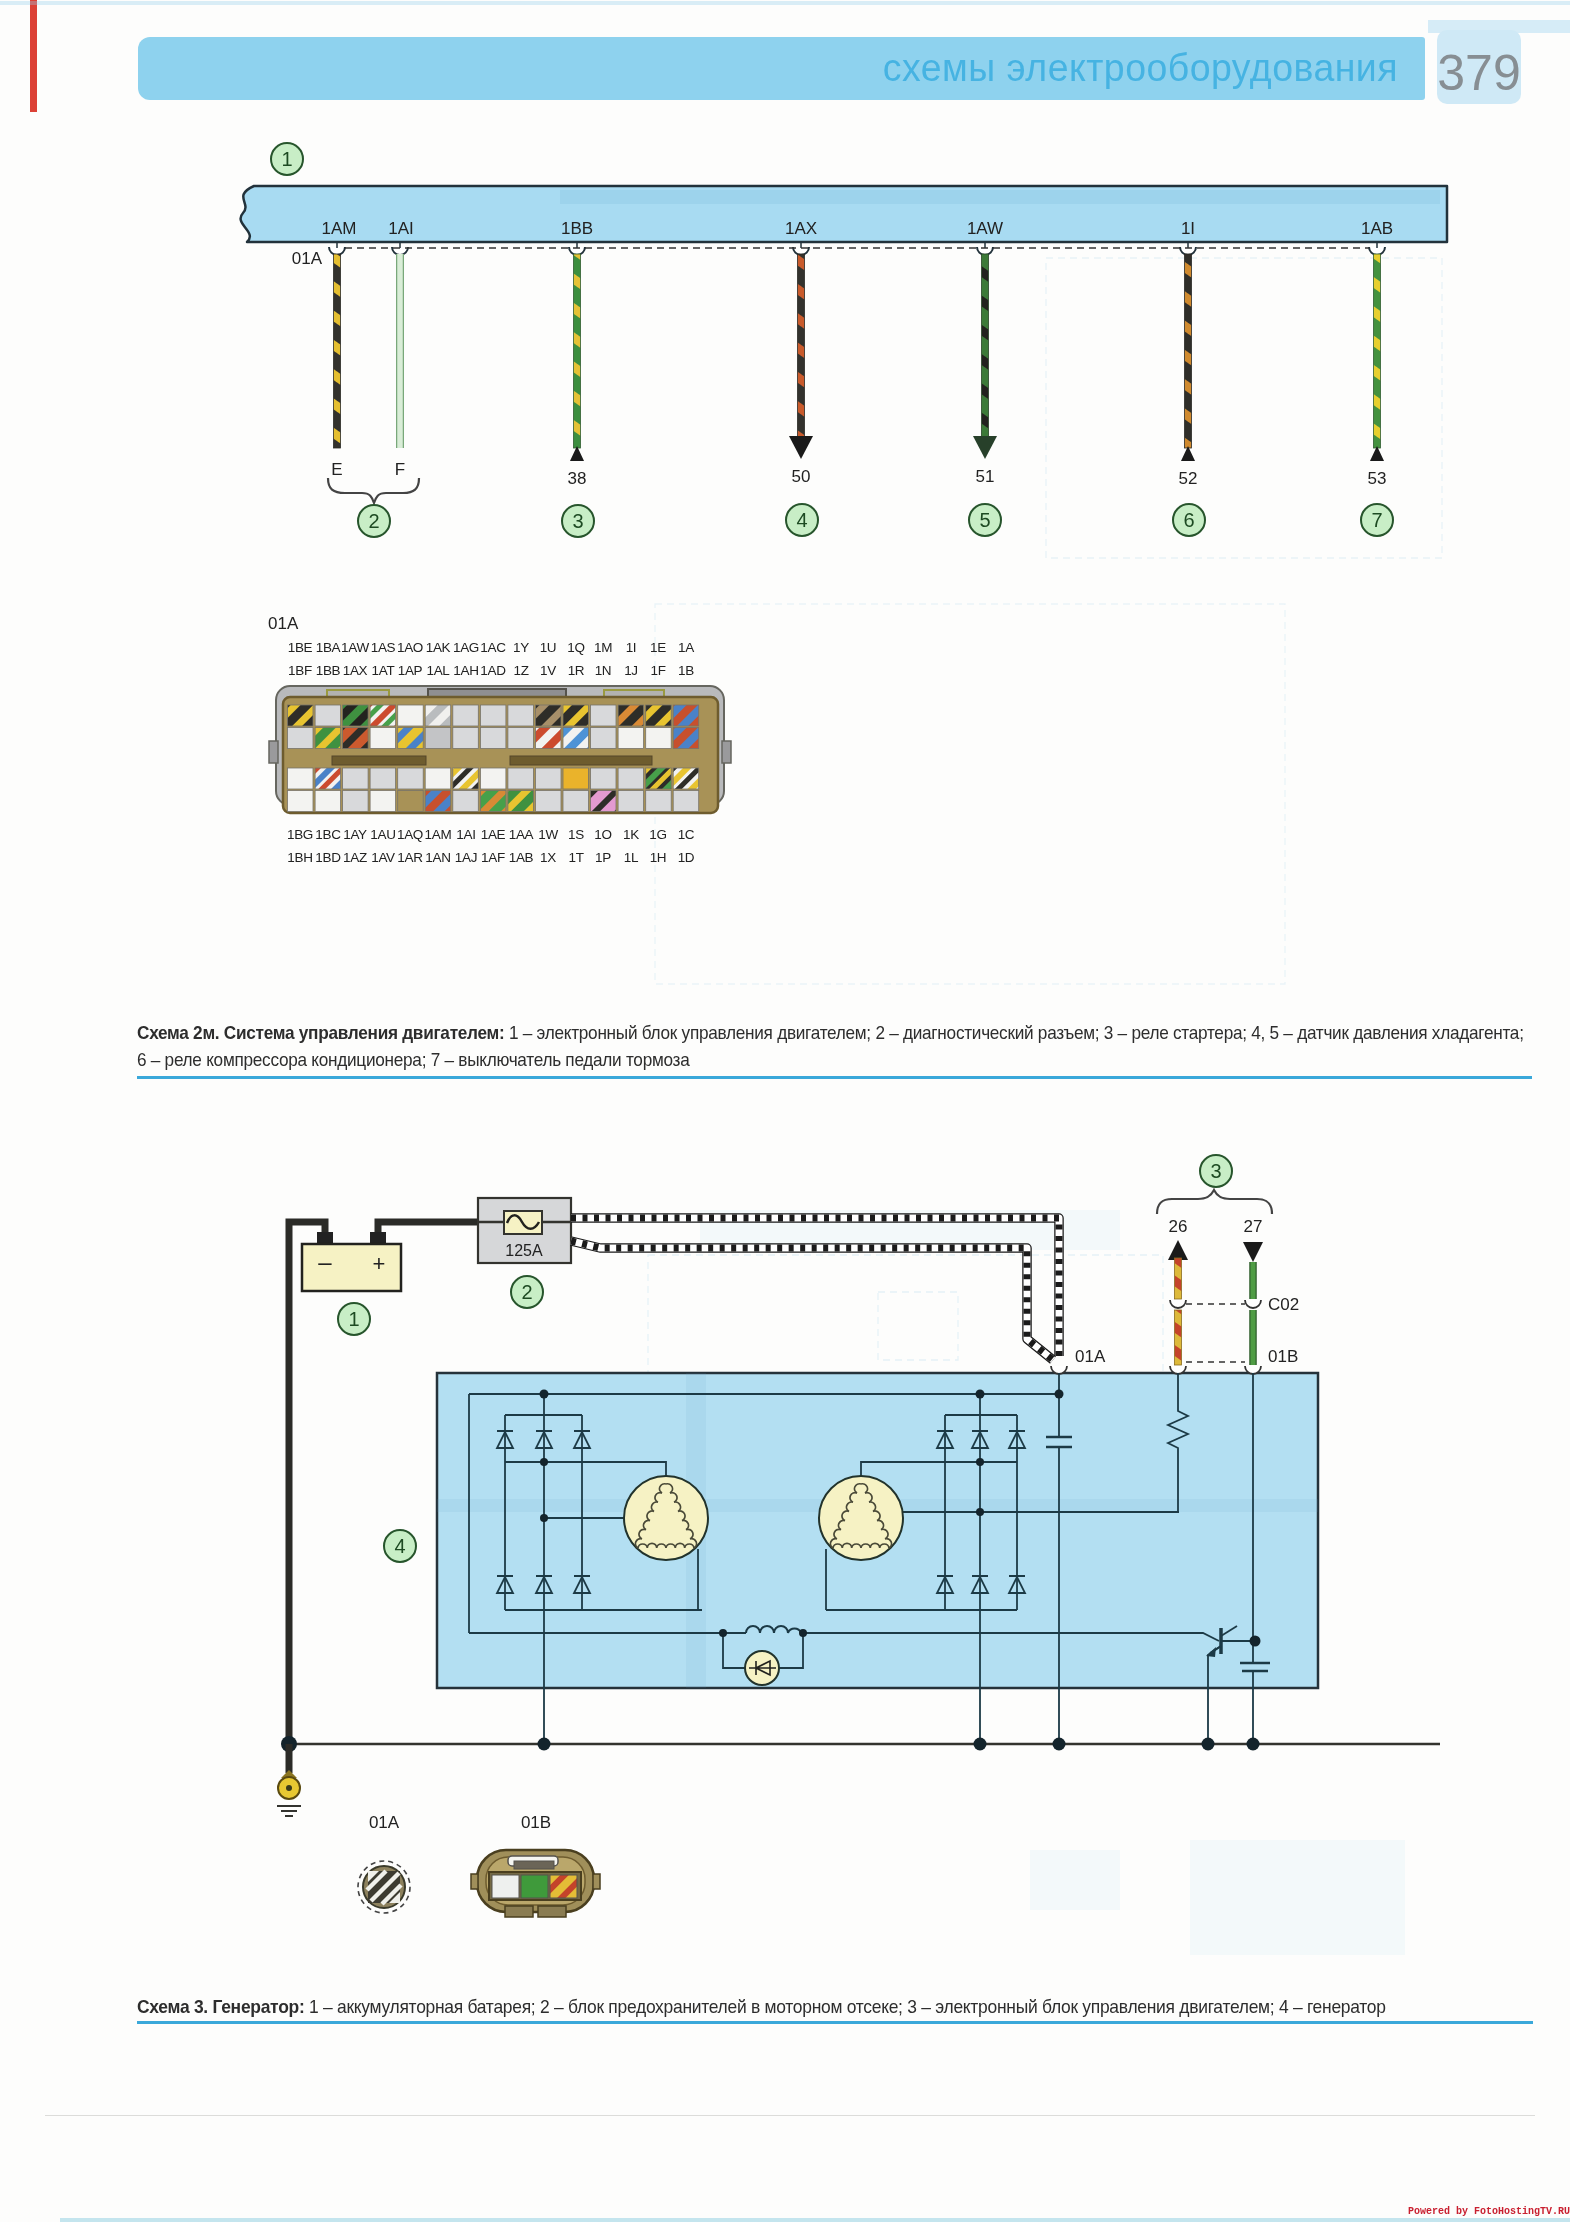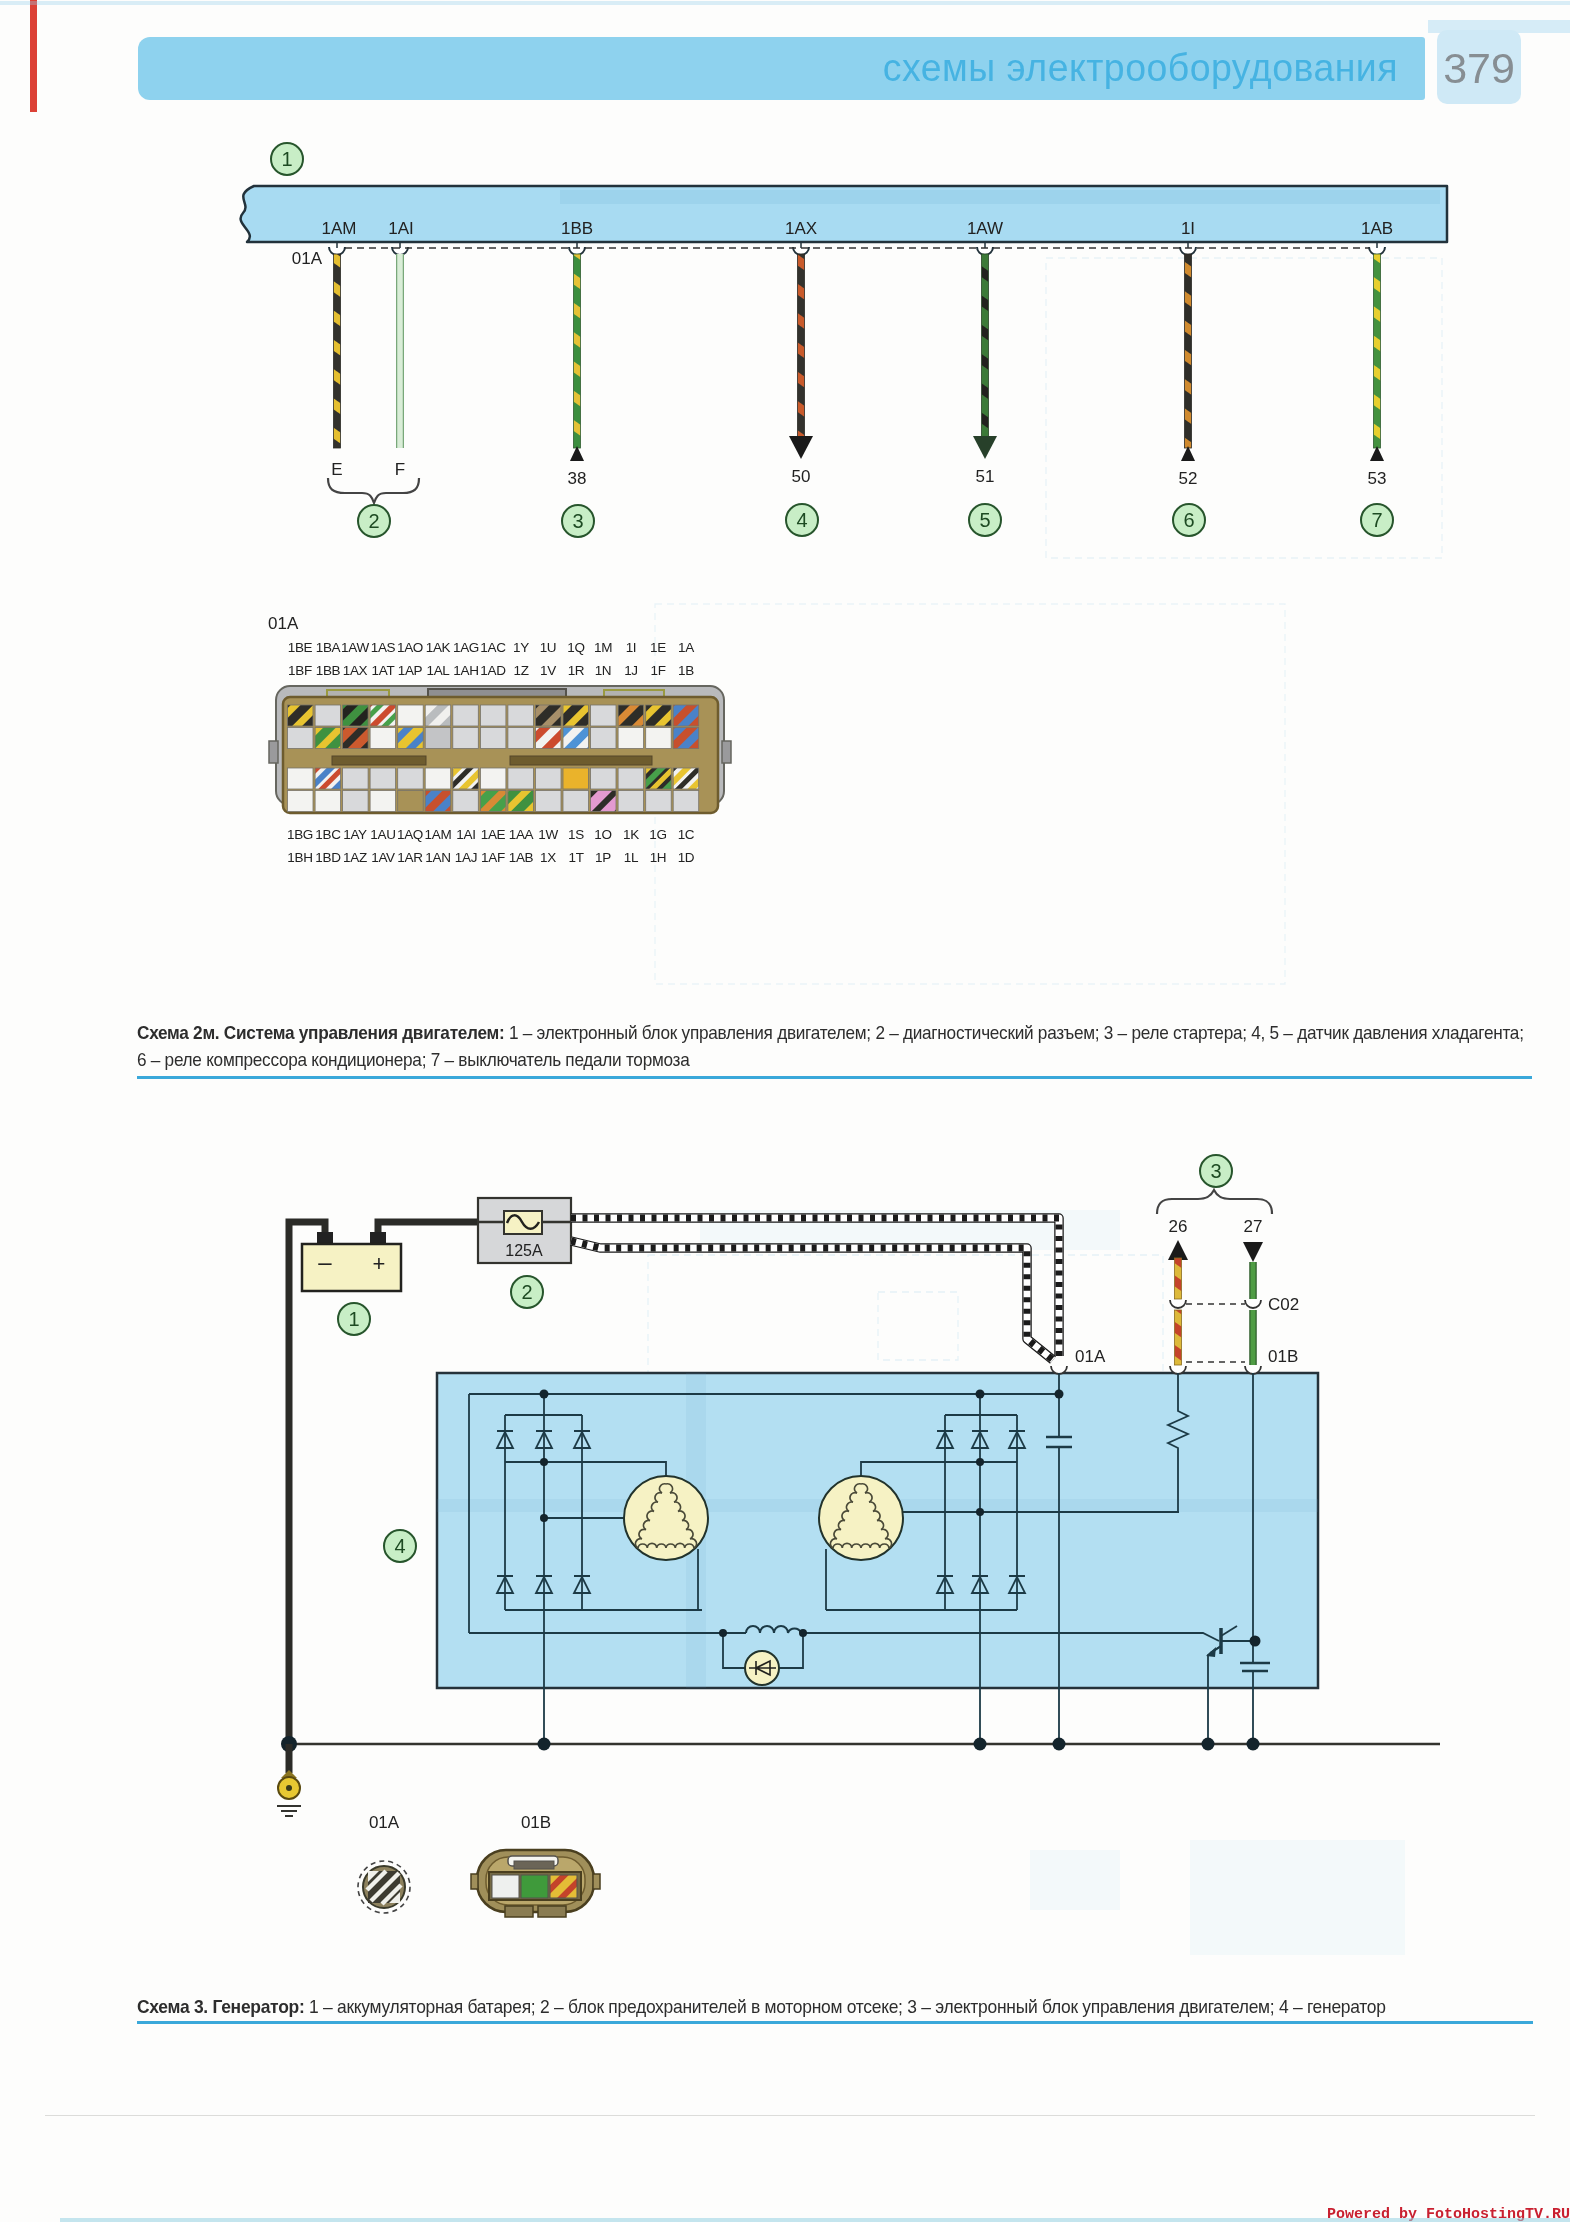--- a/index.html
+++ b/index.html
@@ -15,36 +15,36 @@
 <div class="abs" style="left:0;top:1px;width:1570px;height:4px;background:rgba(150,205,235,0.35);"></div>
 
 <div class="abs" style="left:1428px;top:20px;width:142px;height:13px;background:#cfe9f6;opacity:.85;"></div>
 
 <div class="abs" style="left:138px;top:37px;width:1287px;height:63px;background:#8ed2ee;border-radius:12px 3px 3px 12px;"></div>
 
 <div class="abs" style="left:138px;top:46px;width:1260px;height:50px;color:#46b3e2;font-size:39px;letter-spacing:.5px;text-align:right;transform:scaleX(0.96);transform-origin:100% 50%;">схемы электрооборудования</div>
 
 <div class="abs" style="left:1437px;top:30px;width:84px;height:74px;background:#cfe9f6;border-radius:10px;"></div>
 
-<div class="abs" style="left:1437px;top:44px;width:84px;height:50px;color:#878e93;font-size:43px;text-align:center;">379</div>
+<div class="abs" style="left:1437px;top:44px;width:84px;height:50px;color:#878e93;font-size:50px;text-align:center;">379</div>
 
 <div class="abs" style="left:137px;top:1019px;width:1540px;font-size:19px;line-height:27px;color:#2d2d2d;letter-spacing:-0.3px;transform:scaleX(0.905);transform-origin:0 0;">
 <div style="white-space:nowrap;"><b>Схема 2м. Система управления двигателем:</b> 1 – электронный блок управления двигателем; 2 – диагностический разъем; 3 – реле стартера; 4, 5 – датчик давления хладагента;</div>
 <div style="white-space:nowrap;">6 – реле компрессора кондиционера; 7 – выключатель педали тормоза</div>
 </div>
 
 <div class="abs" style="left:137px;top:1076px;width:1395px;height:3px;background:#3aa8da;"></div>
 
 <div class="abs" style="left:137px;top:1993px;width:1540px;font-size:19px;line-height:27px;color:#2d2d2d;letter-spacing:-0.3px;white-space:nowrap;transform:scaleX(0.918);transform-origin:0 0;"><b>Схема 3. Генератор:</b> 1 – аккумуляторная батарея; 2 – блок предохранителей в моторном отсеке; 3 – электронный блок управления двигателем; 4 – генератор</div>
 
 <div class="abs" style="left:137px;top:2021px;width:1396px;height:3px;background:#3aa8da;"></div>
 
 <div class="abs" style="left:45px;top:2115px;width:1490px;height:1px;background:#dcdcda;"></div>
 
-<div class="abs" style="right:0px;top:2206px;color:#c92030;font-family:'Liberation Mono',monospace;font-weight:bold;font-size:15px;">Powered by FotoHostingTV.RU</div>
+<div class="abs" style="right:0px;top:2206px;color:#c92030;font-family:'Liberation Mono',monospace;font-weight:bold;font-size:10px;">Powered by FotoHostingTV.RU</div>
 
 <div class="abs" style="left:60px;top:2218px;width:1510px;height:4px;background:rgba(150,210,225,0.55);"></div>
 
 <svg class="abs" style="left:0;top:0;" width="1570" height="2222" viewBox="0 0 1570 2222">
 <defs>
   <pattern id="yb" patternUnits="userSpaceOnUse" width="16" height="16" patternTransform="rotate(45)">
         <rect width="16" height="16" fill="#2e2d28"></rect>
         <rect width="7" height="16" fill="#e8c430"></rect>
       </pattern>
   <pattern id="gbk" patternUnits="userSpaceOnUse" width="16" height="16" patternTransform="rotate(45)">

